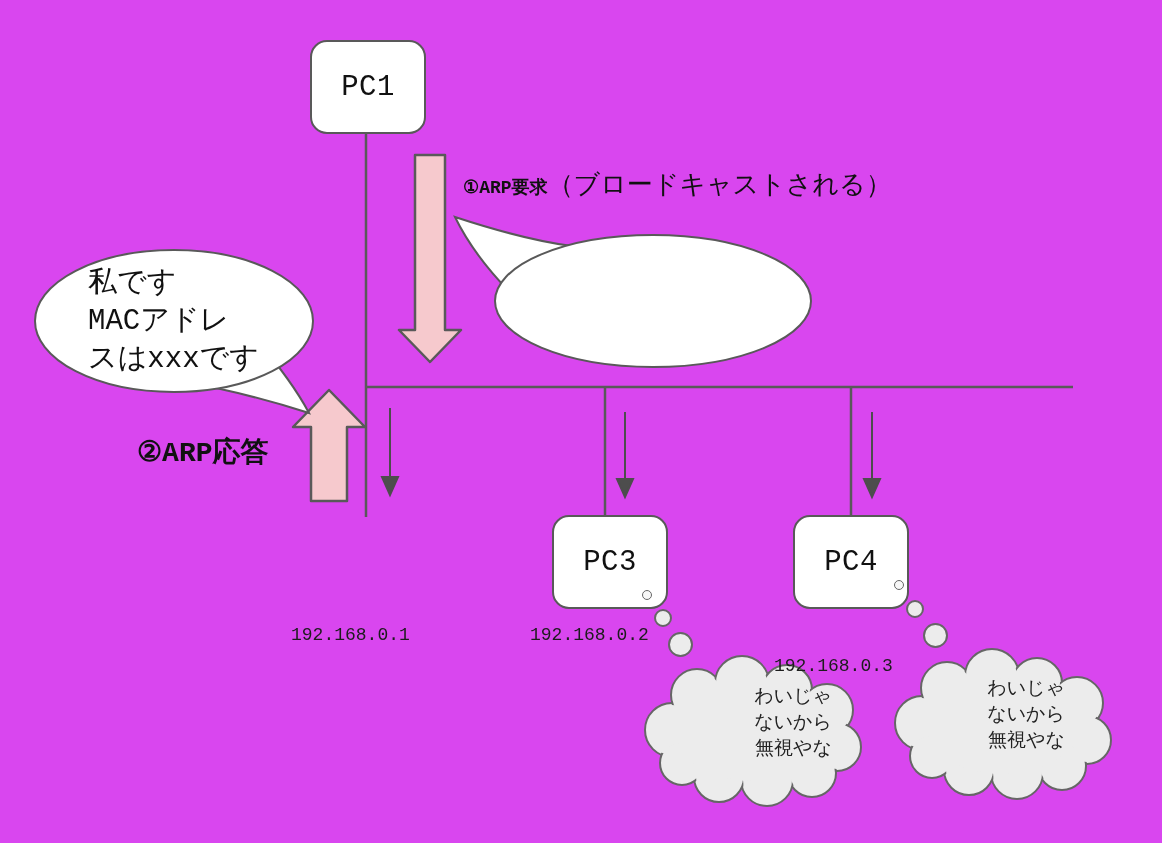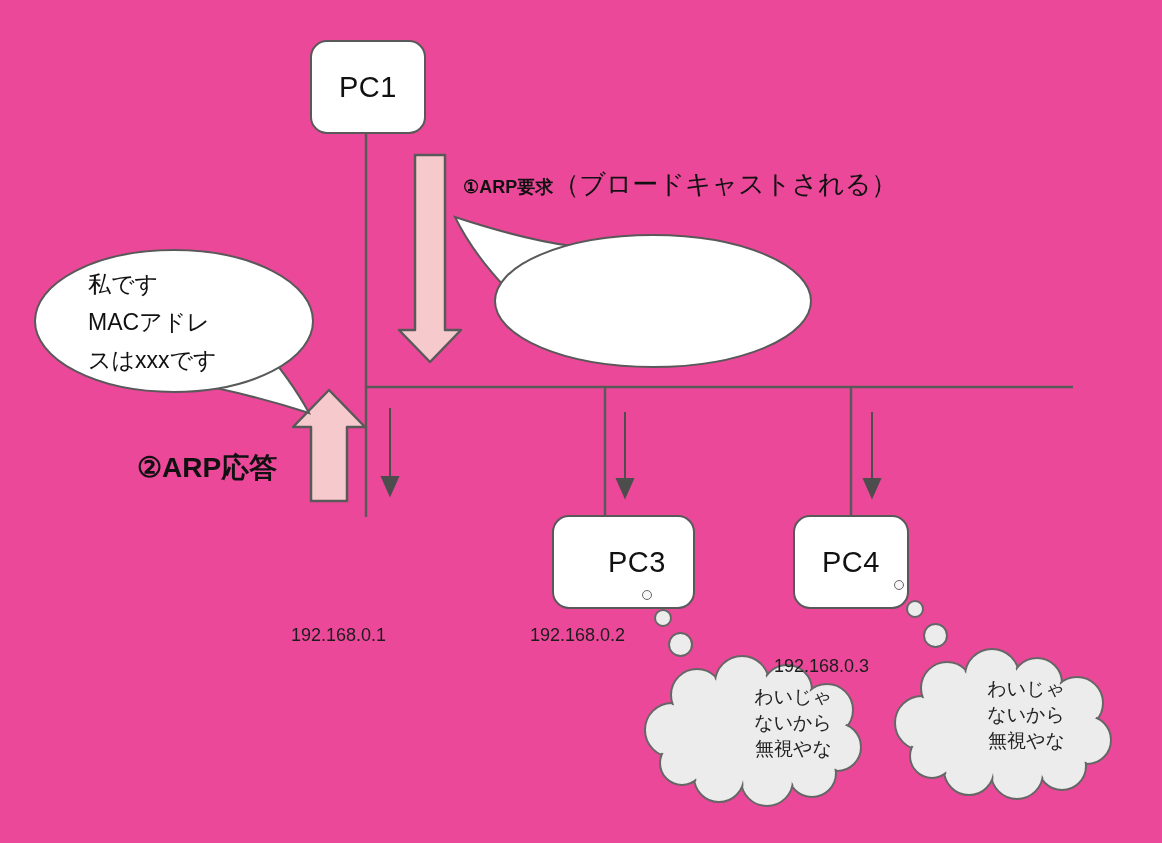--- a/index.html
+++ b/index.html
@@ -1,17 +1,17 @@
 <!DOCTYPE html>
 <html><head>
 <meta charset="utf-8">
 <style>
   html,body{margin:0;padding:0;background:#fff;}
-  #stage{position:relative;width:1162px;height:843px;background:#ec4899;overflow:hidden;
-         font-family:Liberation Sans, sans-serif;color:#111;}
+  #stage{position:relative;width:1162px;height:843px;background:#d946ef;overflow:hidden;
+         font-family:Liberation Mono, monospace;color:#111;}
   #shapes{position:absolute;left:0;top:0;width:1162px;height:843px;}
   .box{position:absolute;width:112px;height:90px;background:#fff;border:2.5px solid #595959;
        border-radius:17px;display:flex;align-items:center;justify-content:center;
        font-size:29px;letter-spacing:.5px;}
   .ip{position:absolute;width:150px;text-align:left;font-size:18px;color:#1c1c1c;}
   .arp-label{position:absolute;font-size:26px;white-space:nowrap;}
   .arp-label b{font-size:18px;}
   .bubble-text{position:absolute;font-size:23px;line-height:37px;white-space:pre-line;}
   .cloud-text{position:absolute;width:170px;text-align:right;font-size:19px;line-height:26px;
               white-space:pre-line;color:#222;}
@@ -90,37 +90,37 @@
       <ellipse cx="174" cy="321" rx="139" ry="71" fill="#fff" stroke="#595959" stroke-width="2"></ellipse>
     </g>
 
     <use href="#cloudShape" x="637" y="655"></use>
     <use href="#cloudShape" x="887" y="648"></use>
   </svg>
 
   <div class="box" style="left:310px;top:40px;">
     <span>PC1</span>
   </div>
-  <div class="box" style="left:552px;top:515px;padding-left:27px;">
+  <div class="box" style="left:552px;top:515px;">
     <span>PC3</span>
   </div>
   <div class="box" style="left:793px;top:515px;">
     <span>PC4</span>
   </div>
 
   <div class="ip" style="left:291px;top:625px;">192.168.0.1</div>
   <div class="ip" style="left:530px;top:625px;">192.168.0.2</div>
   <div class="ip" style="left:774px;top:656px;">192.168.0.3</div>
 
   <div class="arp-label" style="left:463px;top:167px;">
     <b>①ARP要求</b><span>（ブロードキャストされる）</span>
   </div>
-  <div class="arp-label" style="left:137px;top:449px;font-size:28px;font-weight:bold;">②ARP応答</div>
+  <div class="arp-label" style="left:137px;top:433px;font-size:28px;font-weight:bold;">②ARP応答</div>
 
-  <div class="bubble-text" style="left:88px;top:265px;font-size:23px;line-height:38px;">私です
+  <div class="bubble-text" style="left:88px;top:265px;font-size:29px;line-height:38px;">私です
 MACアドレ
 スはxxxです</div>
 
   <div class="dot small" style="left:642px;top:590px;"></div>
   <div class="dot med" style="left:654px;top:609px;"></div>
   <div class="dot big" style="left:668px;top:632px;"></div>
   <div class="dot small" style="left:894px;top:580px;"></div>
   <div class="dot med" style="left:906px;top:600px;"></div>
   <div class="dot big" style="left:923px;top:623px;"></div>
 

